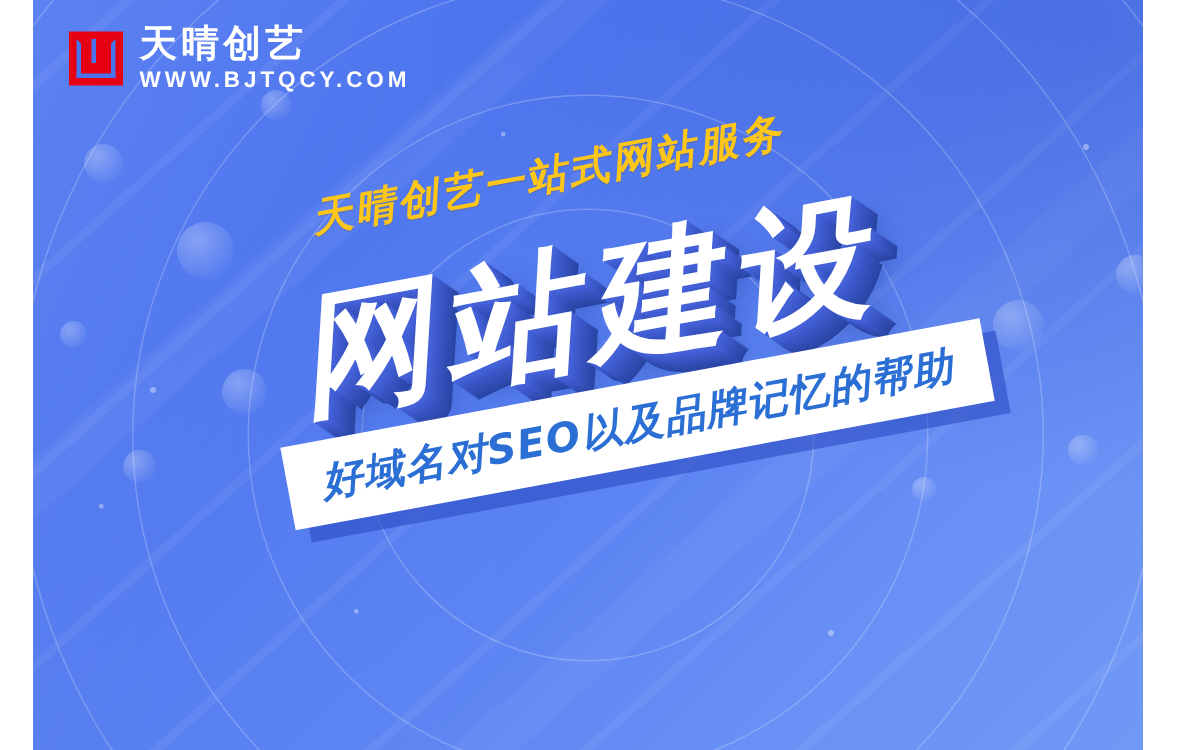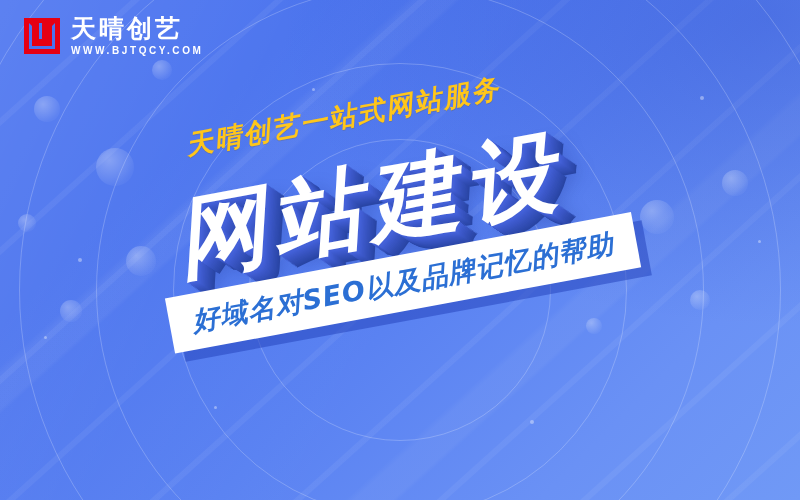--- a/index.html
+++ b/index.html
@@ -2,25 +2,26 @@
 <html><head>
 <meta charset="utf-8">
 <style>
   html, body {
     margin: 0;
     padding: 0;
     background: #ffffff;
   }
   #banner {
     position: relative;
-    width: 800px;
+    width: 740px;
     height: 500px;
     overflow: hidden;
     font-family: "Liberation Sans", "DejaVu Sans", sans-serif;
     background: linear-gradient(135deg, #4a73f0 0%, #4a73ee 25%, #5a82f2 55%, #6a91f5 80%, #7099f6 100%);
+    margin-left: 22px;
   }
 
   
   .bg-layer {
     position: absolute;
     inset: 0;
     pointer-events: none;
   }
 
   
@@ -133,21 +134,21 @@
   .logo-text { display: flex; flex-direction: column; line-height: 1; }
   .logo-cn {
     color: #ffffff;
     font-size: 25px;
     font-weight: bold;
     letter-spacing: 3px;
     font-family: "DejaVu Sans", "Liberation Sans", sans-serif;
   }
   .logo-url {
     color: #ffffff;
-    font-size: 10px;
+    font-size: 15px;
     font-weight: bold;
     letter-spacing: 2.6px;
     margin-top: 5px;
   }
 
   
   .hero {
     position: absolute;
     left: 0;
     top: 0;

